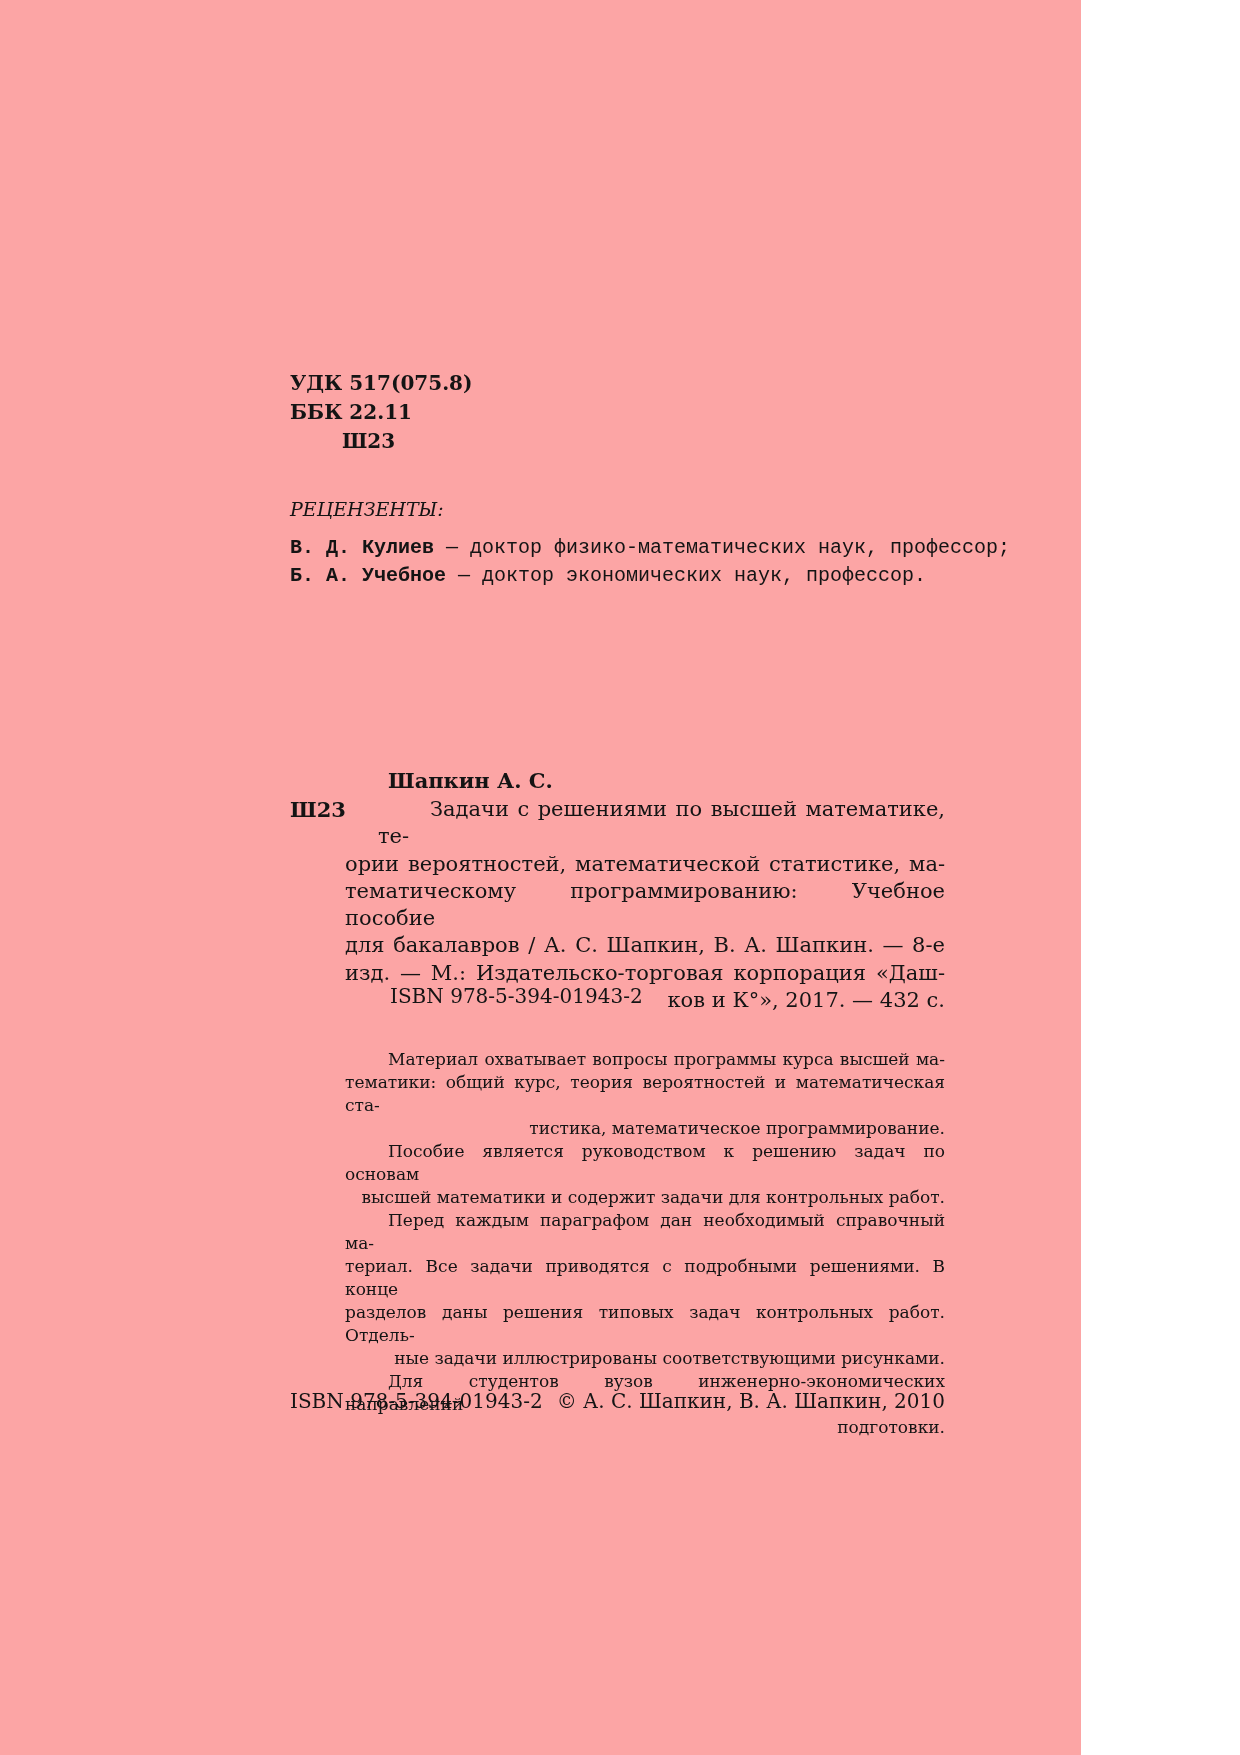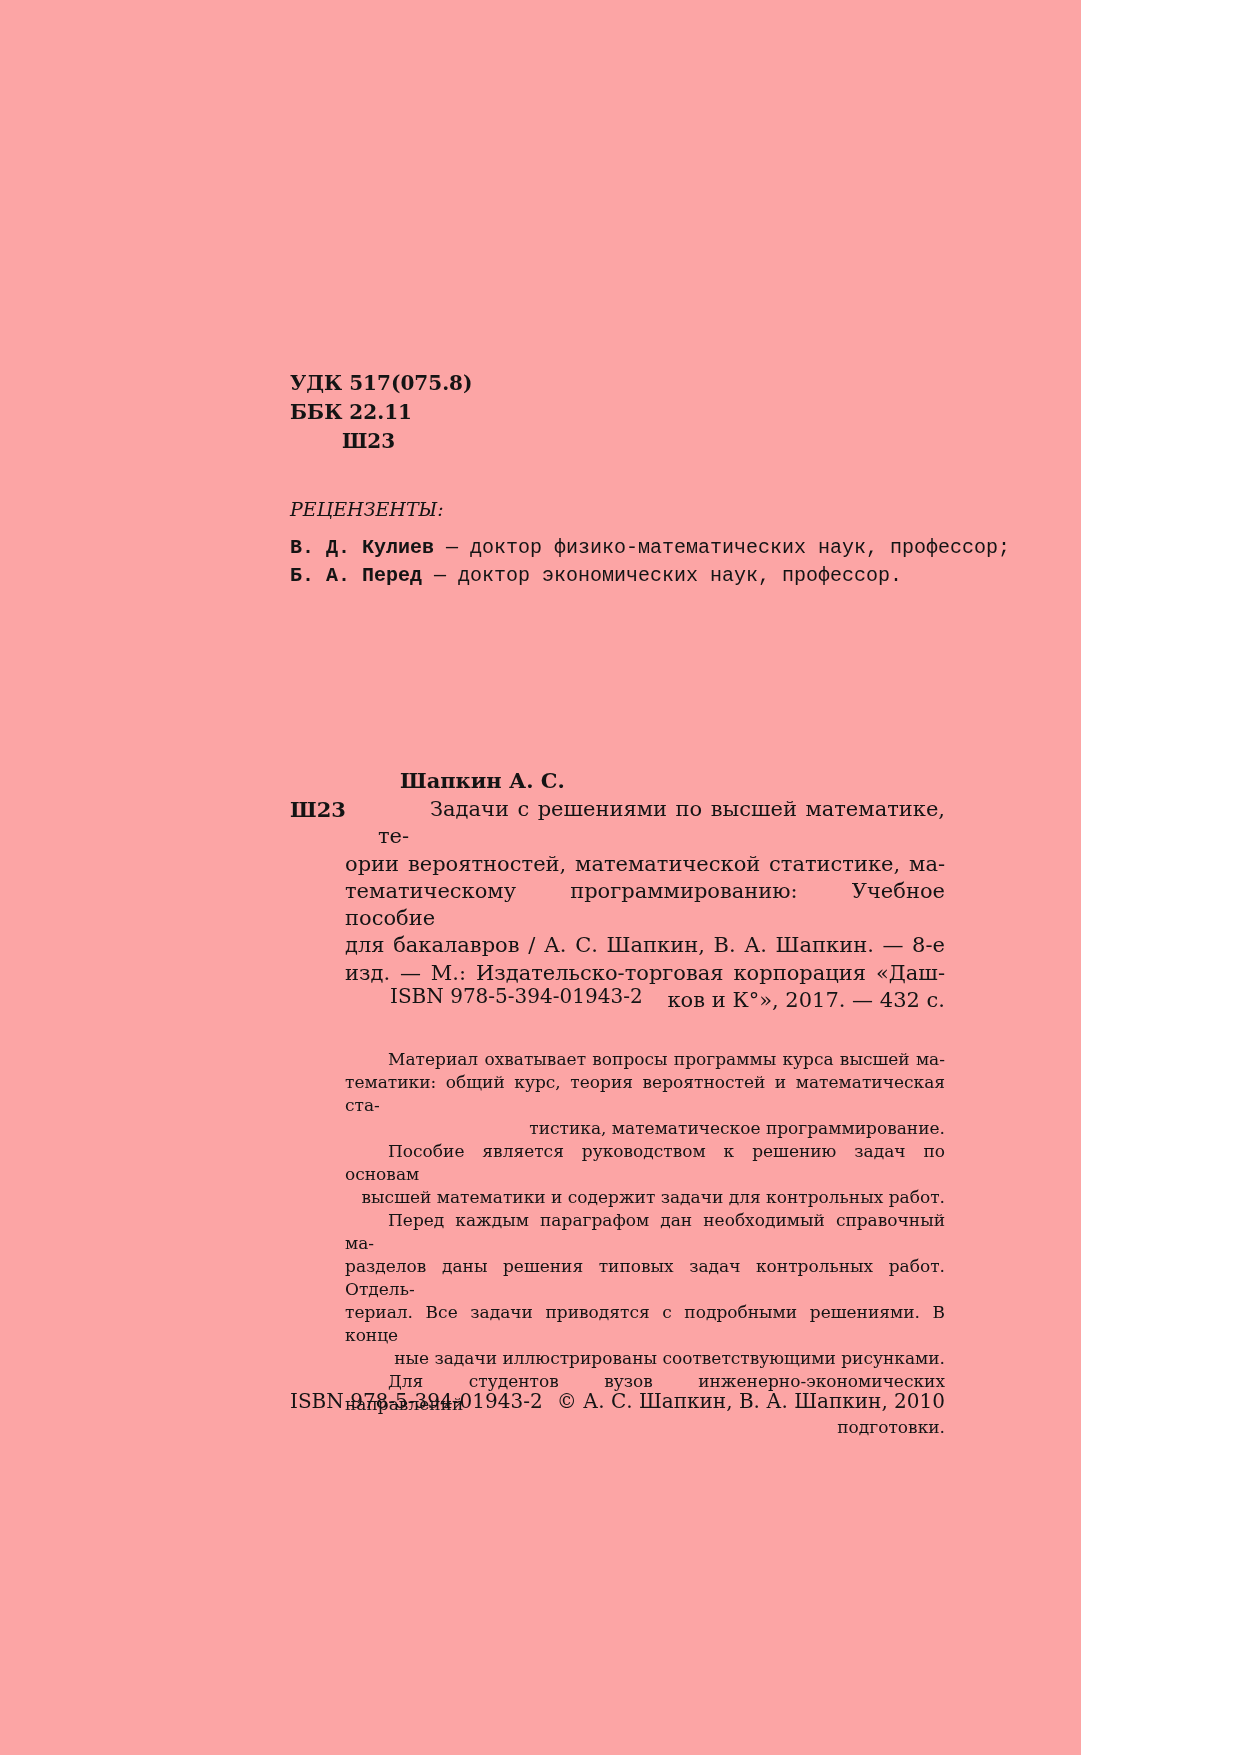--- a/index.html
+++ b/index.html
@@ -43,21 +43,21 @@
   }
   .rev-line {
     font-size: 20px;
     line-height: 27.5px;
     white-space: nowrap;
     font-family: Liberation Mono, monospace;
   }
 
   
   .author-heading {
-    left: 400px;
+    left: 388px;
     top: 768px;
     font-size: 21px;
     font-weight: bold;
     white-space: nowrap;
   }
   .card {
     left: 345px;
     top: 796px;
     width: 600px;
     font-size: 21px;
@@ -114,21 +114,21 @@
 
   <div class="abs udk-block">
     <div>УДК 517(075.8)</div>
     <div>ББК 22.11</div>
     <div class="sign-top">Ш23</div>
   </div>
 
   <div class="abs reviewers">
     <div class="reviewers-heading">РЕЦЕНЗЕНТЫ:</div>
     <div class="rev-line"><b>В. Д. Кулиев</b><span> — доктор физико-математических наук, профессор;</span></div>
-    <div class="rev-line"><b>Б. А. Перед</b><span> — доктор экономических наук, профессор.</span></div>
+    <div class="rev-line"><b>Б. А. Учебное</b><span> — доктор экономических наук, профессор.</span></div>
   </div>
 
   <div class="abs author-heading">Шапкин А. С.</div>
 
   <div class="abs card">
     <span class="card-sign">Ш23</span>
   <div class="tline just indent">Задачи с решениями по высшей математике, те-</div>
       <div class="tline just">ории вероятностей, математической статистике, ма-</div>
       <div class="tline just">тематическому программированию: Учебное пособие</div>
       <div class="tline just">для бакалавров / А. С. Шапкин, В. А. Шапкин. — 8-е</div>
@@ -138,22 +138,22 @@
 
   <div class="abs isbn-mid">ISBN 978-5-394-01943-2</div>
 
   <div class="abs annotation">
       <div class="tline just indent">Материал охватывает вопросы программы курса высшей ма-</div>
       <div class="tline just">тематики: общий курс, теория вероятностей и математическая ста-</div>
       <div class="tline">тистика, математическое программирование.</div>
       <div class="tline just indent">Пособие является руководством к решению задач по основам</div>
       <div class="tline">высшей математики и содержит задачи для контрольных работ.</div>
       <div class="tline just indent">Перед каждым параграфом дан необходимый справочный ма-</div>
+      <div class="tline just">териал. Все задачи приводятся с подробными решениями. В конце</div>
       <div class="tline just">разделов даны решения типовых задач контрольных работ. Отдель-</div>
-      <div class="tline just">териал. Все задачи приводятся с подробными решениями. В конце</div>
       <div class="tline">ные задачи иллюстрированы соответствующими рисунками.</div>
       <div class="tline just indent">Для студентов вузов инженерно-экономических направлений</div>
       <div class="tline">подготовки.</div>
     </div>
 
   <div class="abs footer">
     <span>ISBN 978-5-394-01943-2</span>
     <span>© А. С. Шапкин, В. А. Шапкин, 2010</span>
   </div>
 

